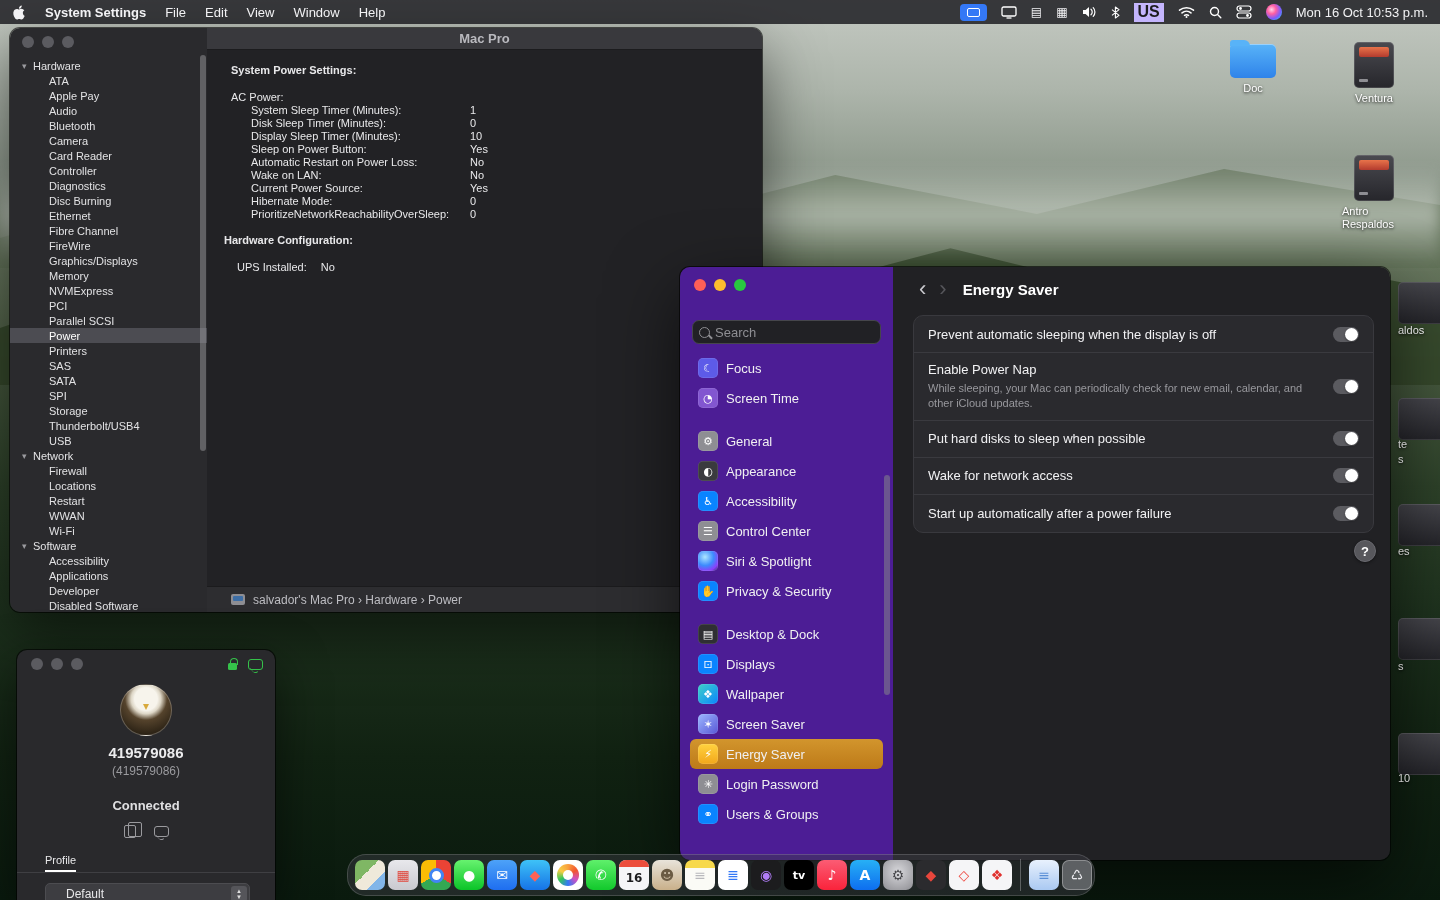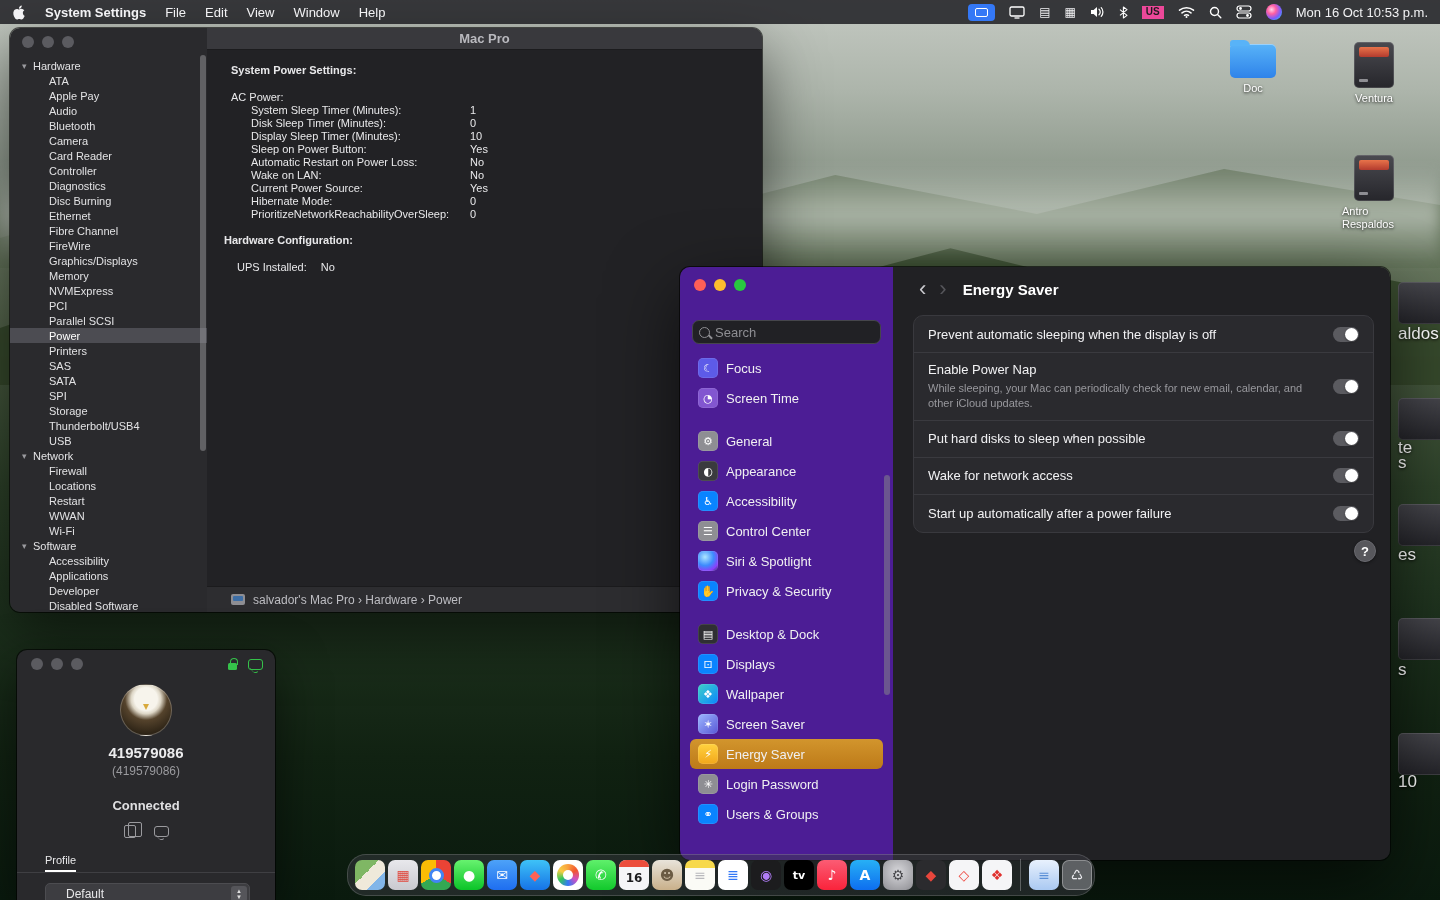--- a/index.html
+++ b/index.html
@@ -21,21 +21,21 @@
 .menubar{position:absolute;top:0;left:0;right:0;height:24px;display:flex;align-items:center;padding:0 12px;
  background:rgba(28,28,32,.84);color:#f2f2f4;font-size:13px;z-index:60}
 .mb-left{display:flex;align-items:center;gap:19px}
 .mb-app{font-weight:700}
 .mb-menu{cursor:default}
 .mb-right{margin-left:auto;display:flex;align-items:center;gap:14px}
 .mbi{display:block}
 .mbi.glyph{font-size:12px;line-height:1;font-family:"DejaVu Sans",sans-serif}
 .scrpill{width:27px;height:17px;background:#3478f6;border-radius:4px;display:flex;align-items:center;justify-content:center}
 .scr{width:13px;height:9px;border:1.5px solid #fff;border-radius:2px}
-.kb{background:#ec4899;color:#1c1c1e;font-size:10px;font-weight:700;padding:1.5px 4px;border-radius:0;line-height:1}
+.kb{background:#c4b5fd;color:#1c1c1e;font-size:16px;font-weight:700;padding:1.5px 4px;border-radius:0;line-height:1}
 .siri{width:16px;height:16px;border-radius:50%;background:radial-gradient(circle at 35% 35%,#ffd3e8,#ff5fa2 30%,#7a5cff 62%,#35c3f3 88%)}
 .clock{white-space:nowrap}
 
 
 .lights{display:flex;gap:8px}
 .light{width:12px;height:12px;border-radius:50%}
 .l-red{background:#ff5f57}.l-yellow{background:#febc2e}.l-green{background:#28c840}
 .lights.inactive .light{background:#5b5b60}
 
 
@@ -134,21 +134,21 @@
 .folder{width:46px;height:34px;position:relative;background:linear-gradient(180deg,#58b3f8,#2f83ea);border-radius:3px 5px 5px 5px;
  box-shadow:inset 0 1px 0 rgba(255,255,255,.4)}
 .folder::before{content:"";position:absolute;top:-4px;left:0;width:20px;height:6px;background:#58b3f8;border-radius:3px 6px 0 0}
 .drive{width:40px;height:46px;background:linear-gradient(180deg,#4a4a50,#26262b);border-radius:5px;position:relative;
  box-shadow:inset 0 0 0 1px rgba(255,255,255,.14)}
 .drive::before{content:"";position:absolute;top:5px;left:5px;right:5px;height:10px;border-radius:2px;
  background:linear-gradient(180deg,#e8734a,#b33b2e)}
 .drive::after{content:"";position:absolute;bottom:6px;left:5px;width:9px;height:3px;background:#8e8e93;border-radius:1px}
 .edge-ic{position:absolute;left:1398px;width:46px;height:42px;background:linear-gradient(180deg,#45454b,#242429);border-radius:5px;
  box-shadow:inset 0 0 0 1px rgba(255,255,255,.12);z-index:5}
-.edge-label{position:absolute;left:1398px;color:#fff;font-size:17px;text-shadow:0 1px 3px rgba(0,0,0,.9);z-index:5}
+.edge-label{position:absolute;left:1398px;color:#fff;font-size:11px;text-shadow:0 1px 3px rgba(0,0,0,.9);z-index:5}
 
 
 .dock{position:absolute;left:347px;bottom:4px;width:748px;height:42px;background:rgba(62,62,72,.45);
  border:1px solid rgba(255,255,255,.16);border-radius:19px;display:flex;align-items:center;padding:0 7px;gap:3px;z-index:55}
 .dock-item{width:30px;height:30px;border-radius:7px;position:relative;display:flex;align-items:center;justify-content:center;flex:none;overflow:hidden}
 .dock-glyph{font-size:14px;line-height:1;z-index:2;font-family:"DejaVu Sans",sans-serif}
 .dock-item.divider{width:1px;height:32px;background:rgba(255,255,255,.28);border-radius:0;margin:0 5px}
 .dock-item.photos{background:#fff}
 .dock-item.photos::before{content:"";position:absolute;inset:4px;border-radius:50%;
  background:conic-gradient(#f9a03f,#f25430,#cf52c3,#3478f6,#35c75a,#f7ce45,#f9a03f)}

